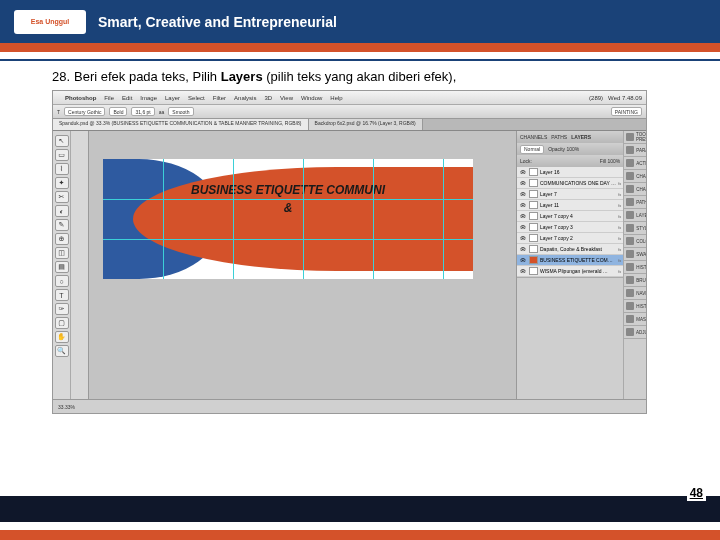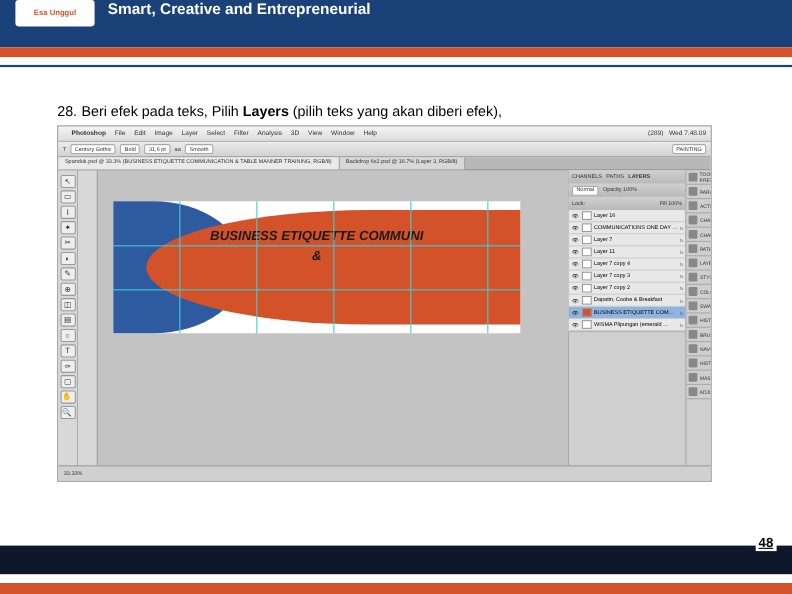--- a/index.html
+++ b/index.html
@@ -1,23 +1,23 @@
 <!DOCTYPE html>
 <html><head>
 <meta charset="utf-8">
 <style>
 *{margin:0;padding:0;box-sizing:border-box;font-family:Arial,sans-serif}
 body{width:720px;height:540px;background:#fff;position:relative;overflow:hidden}
-.hdr{height:43px;background:#1a4278;display:flex;padding:0 14px;gap:12px}
+.hdr{height:43px;background:#1a4278;display:flex;align-items:center;padding:0 14px;gap:12px}
 .logo{width:72px;height:24px;background:#fff;border-radius:3px;display:flex;align-items:center;justify-content:center;font-size:7px;color:#d4522a;font-weight:bold;line-height:1}
 .tagline{color:#fff;font-size:14px;font-weight:bold}
 .obar{height:9px;background:#d4522a}
 .gap1{height:7px;background:#fff}
 .thin{height:2px;background:#1a4278}
-.content{padding:32px 52px 0}
+.content{padding:8px 52px 0}
 .instr{font-size:13px;color:#000}
 .num{display:inline-block;width:22px}
 .shot{margin-top:6px;width:595px;height:324px;border:1px solid #999;background:#e8e8e8;position:relative;overflow:hidden}
 .mbar{height:14px;background:linear-gradient(#f4f4f4,#dcdcdc);border-bottom:1px solid #aaa;display:flex;align-items:center;font-size:6px;color:#333;padding-left:4px;gap:8px}
 .mbar .apple{font-size:8px}
 .mstat{margin-left:auto;padding-right:4px;display:flex;gap:5px;align-items:center}
 .tbar{height:14px;background:linear-gradient(#ececec,#d2d2d2);border-bottom:1px solid #999;display:flex;align-items:center;padding:0 4px;font-size:5px;color:#333;gap:4px}
 .pill{background:#fff;border:1px solid #aaa;border-radius:2px;padding:0 3px;height:9px;display:flex;align-items:center}
 .tabs{height:12px;background:#b8b8b8;border-bottom:1px solid #888;display:flex;font-size:5px;color:#333}
 .tab{padding:1px 6px;background:#d8d8d8;border-right:1px solid #999}

